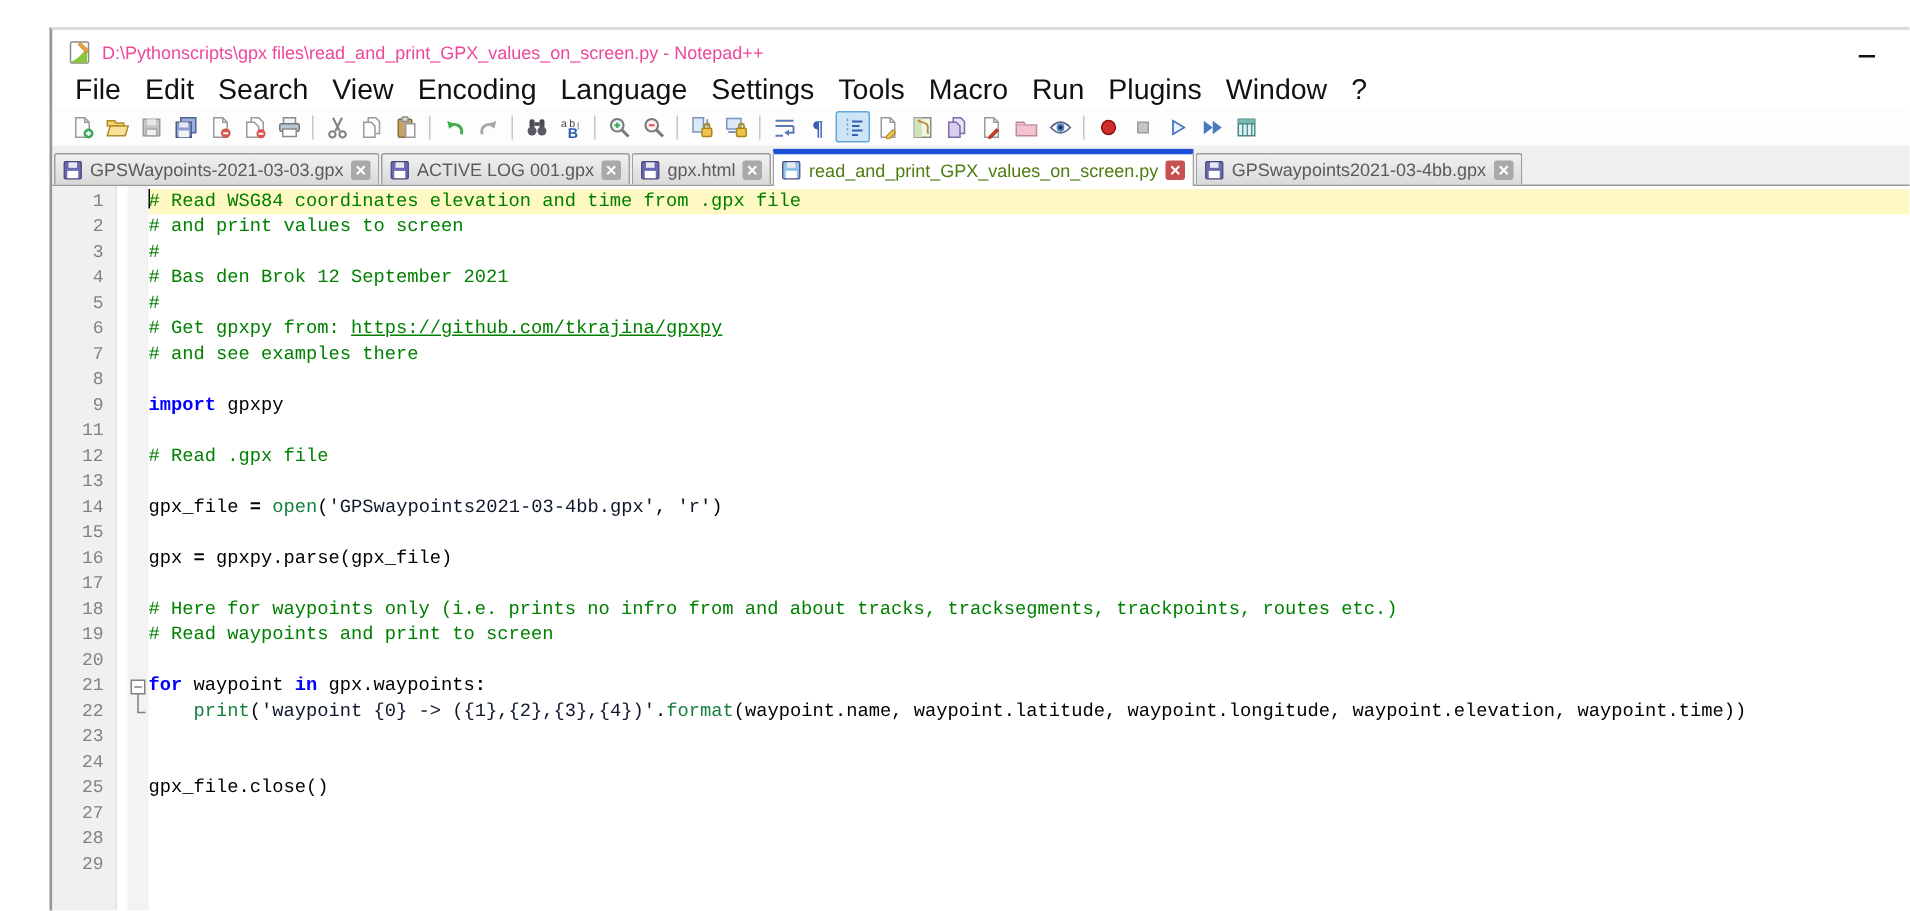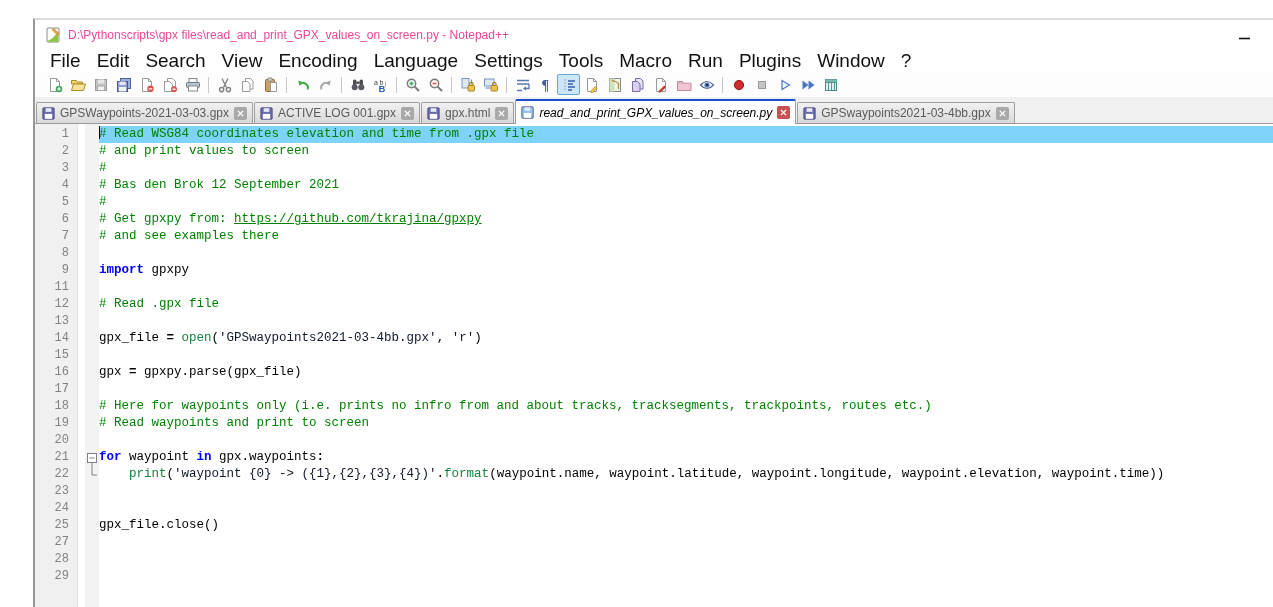--- a/index.html
+++ b/index.html
@@ -37,40 +37,40 @@
     background:linear-gradient(#f1f1f1,#d9d9d9);
     border:1px solid #9f9f9f;border-bottom:none;border-radius:2px 2px 0 0;
     margin-right:1px;padding:0 5px;font-size:12px;color:#5a5a5a;white-space:nowrap;box-sizing:border-box;margin-top:18px;
   }
   .tab .floppy{width:13px;height:13px;flex:none;}
   .tab .floppy svg{width:13px;height:13px;display:block;}
   .tab-label{margin:0 5px;}
   .tab-close{width:13px;height:13px;flex:none;border-radius:2px;background:#a9a9a9;display:flex;align-items:center;justify-content:center;}
   .tab-close svg{width:9px;height:9px;display:block;}
   .tab.active{
-    height:25px;background:#ffffff;color:#000000;
-    border-top:2px solid #1d4ed8;margin-bottom:-1px;z-index:4;font-style:italic;
+    height:25px;background:#ffffff;color:#4d7c0f;
+    border-top:4px solid #1d4ed8;margin-bottom:-1px;z-index:4;
   }
   .tab.active .tab-close{background:#c75050;}
   
   .editor{
     flex:1;position:relative;overflow:hidden;background:#fff;
     font-family:"Liberation Mono","DejaVu Sans Mono",monospace;
     font-size:12.5px;
   }
   .editor .gutter-bg{position:absolute;left:0;top:0;bottom:0;width:42px;background:#f0f0f0;border-right:1px solid #e2e2e2;z-index:0;}
   .editor .fold-bg{position:absolute;left:50px;top:0;bottom:0;width:14px;background:#f3f3f3;z-index:0;}
   .ed-rows{position:relative;z-index:1;padding-top:2px;}
   .ed-row{display:flex;height:17px;line-height:17px;}
   .ln{width:42px;flex:none;text-align:right;padding-right:8px;box-sizing:border-box;color:#828282;font-size:12px;}
   .bm{width:8px;flex:none;}
   .fold{width:14px;flex:none;position:relative;}
   .fold svg{position:absolute;left:0;top:0;display:block;}
   .code-line{flex:1;white-space:pre;color:#000;min-width:0;}
-  .code-line.hl{background:#7dd3fc;}
+  .code-line.hl{background:#fef9c3;}
   .caret{display:inline-block;width:1px;height:13px;background:#000;vertical-align:-2px;margin-right:-1px;}
   
   .com{color:#008000;}
   .lnk{color:#008000;text-decoration:underline;}
   .kw{color:#0000ff;font-weight:bold;}
   .bi{color:#15803d;font-weight:normal;}
   .str{color:#0f172a;}
   .op{color:#000000;font-weight:bold;}
   .pl{color:#000000;}
 </style>

